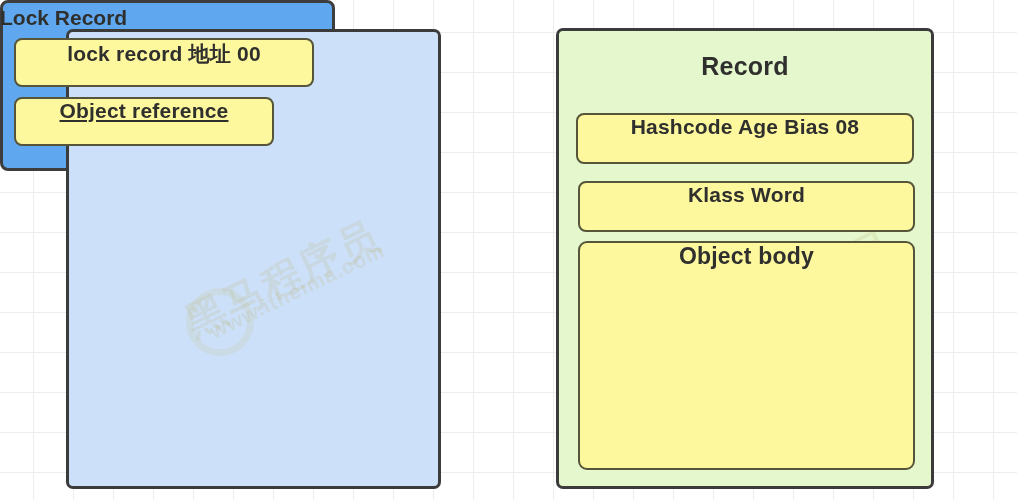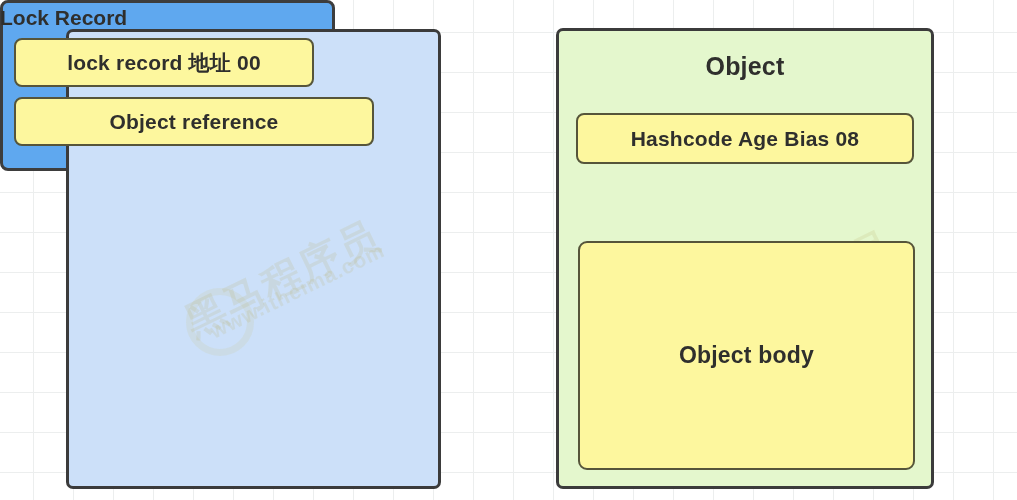--- a/index.html
+++ b/index.html
@@ -56,21 +56,20 @@
   #wm2-cn { left: 690px; top: 310px; transform: rotate(-26deg); }
   #wm2-en { left: 718px; top: 332px; transform: rotate(-26deg); }
   #wm2-ring { left: 622px; top: 262px; width: 76px; height: 76px; }
 
   
   .box {
     position: absolute;
     box-sizing: border-box;
     border-radius: 7px;
     display: flex;
-    align-items: center;
     justify-content: center;
     text-align: center;
     color: #30302e;
     font-weight: bold;
     letter-spacing: 0.2px;
   }
 
   .outer {
     border: 3px solid #3b3b3b;
     align-items: flex-start;
@@ -136,22 +135,23 @@
 
   #lock-record-addr {
     left: 14px;
     top: 38px;
     width: 300px;
     height: 49px;
   }
   #object-reference {
     left: 14px;
     top: 97px;
-    width: 360px;
+    width: 260px;
     height: 49px;
+    text-decoration: underline;
   }
 
   #hashcode-row {
     left: 576px;
     top: 113px;
     width: 338px;
     height: 51px;
   }
   #klass-word-row {
     left: 578px;
@@ -190,27 +190,30 @@
     <div id="lock-record-title">Lock Record</div>
     <div class="box chip" id="lock-record-addr">
       <span class="chip-inner">lock  record 地址 00</span>
     </div>
     <div class="box chip" id="object-reference">
       <span class="chip-inner">Object reference</span>
     </div>
   </div>
 
   <div class="box outer" id="object-box">
-    <div class="title">Object</div>
+    <div class="title">Record</div>
   </div>
 
   <div class="wm-ring" id="wm2-ring"></div>
   <div class="watermark wm-cn" id="wm2-cn">黑马程序员</div>
   <div class="watermark wm-en" id="wm2-en">www.itheima.com</div>
 
   <div class="box chip" id="hashcode-row">
     <span class="chip-inner">Hashcode Age Bias 08</span>
   </div>
+  <div class="box chip" id="klass-word-row">
+    <span class="chip-inner">Klass Word</span>
+  </div>
   <div class="box chip" id="object-body">
     <span class="chip-inner">Object body</span>
   </div>
 
 </div>
 
 </body></html>

